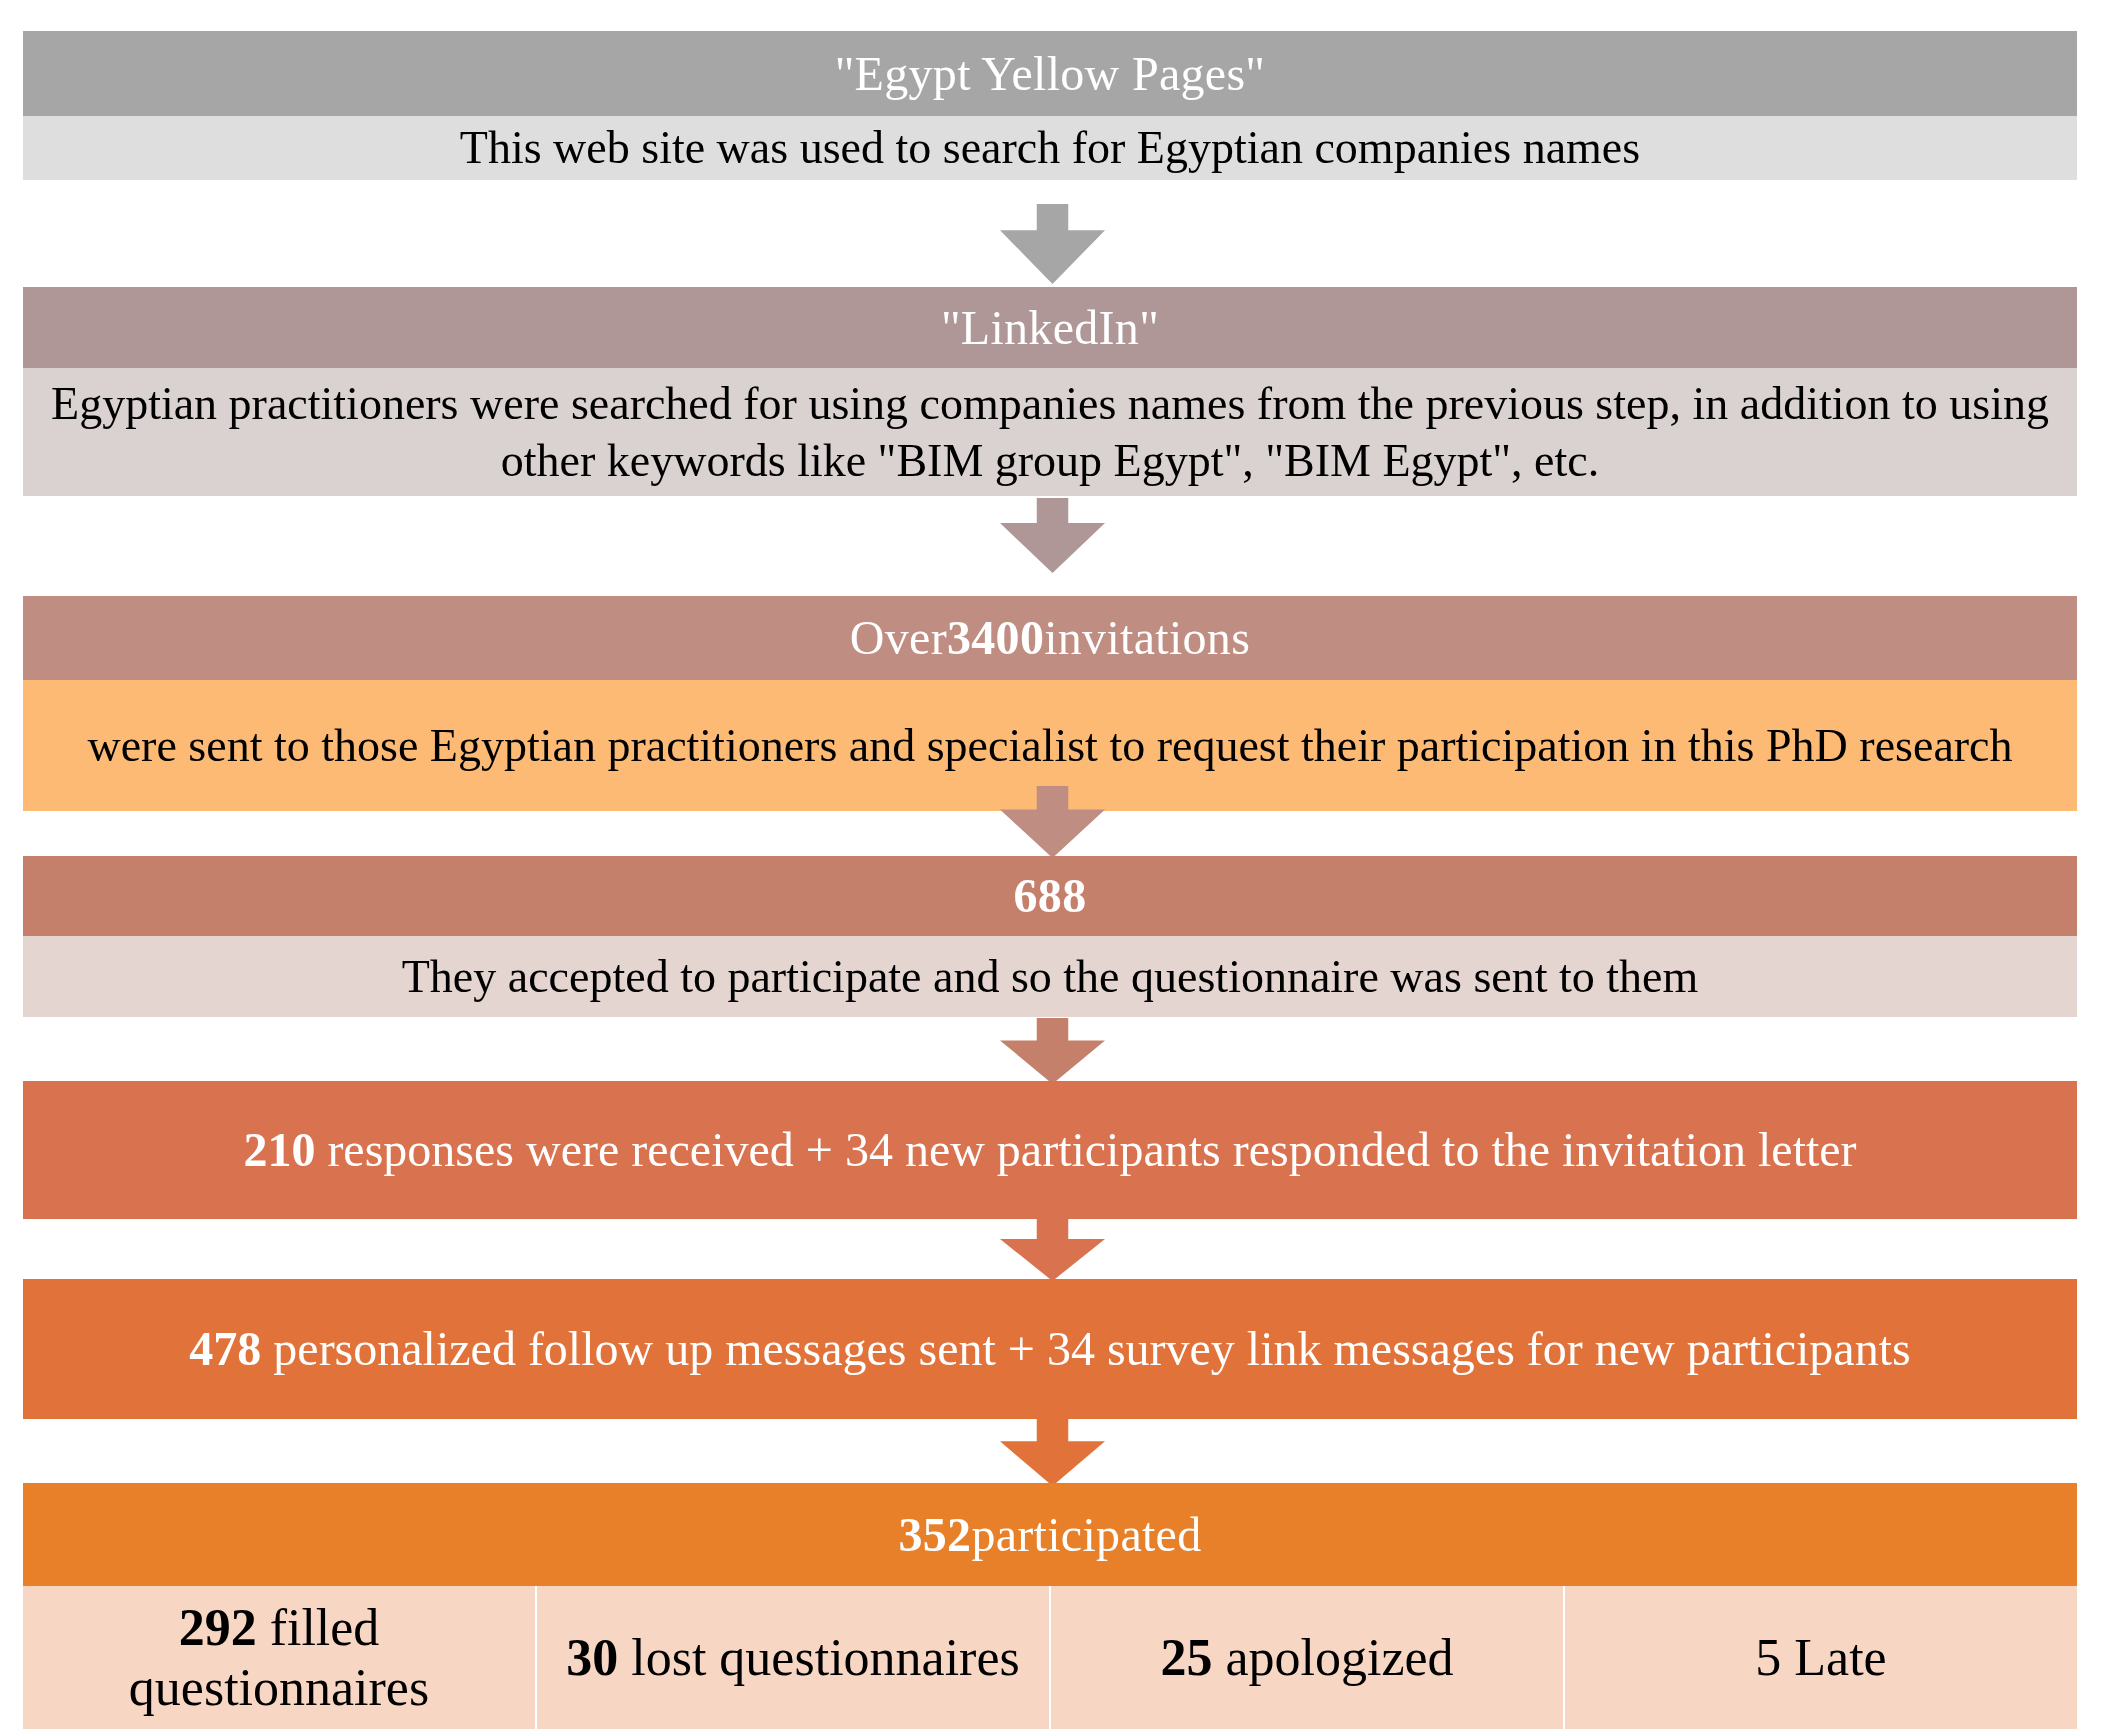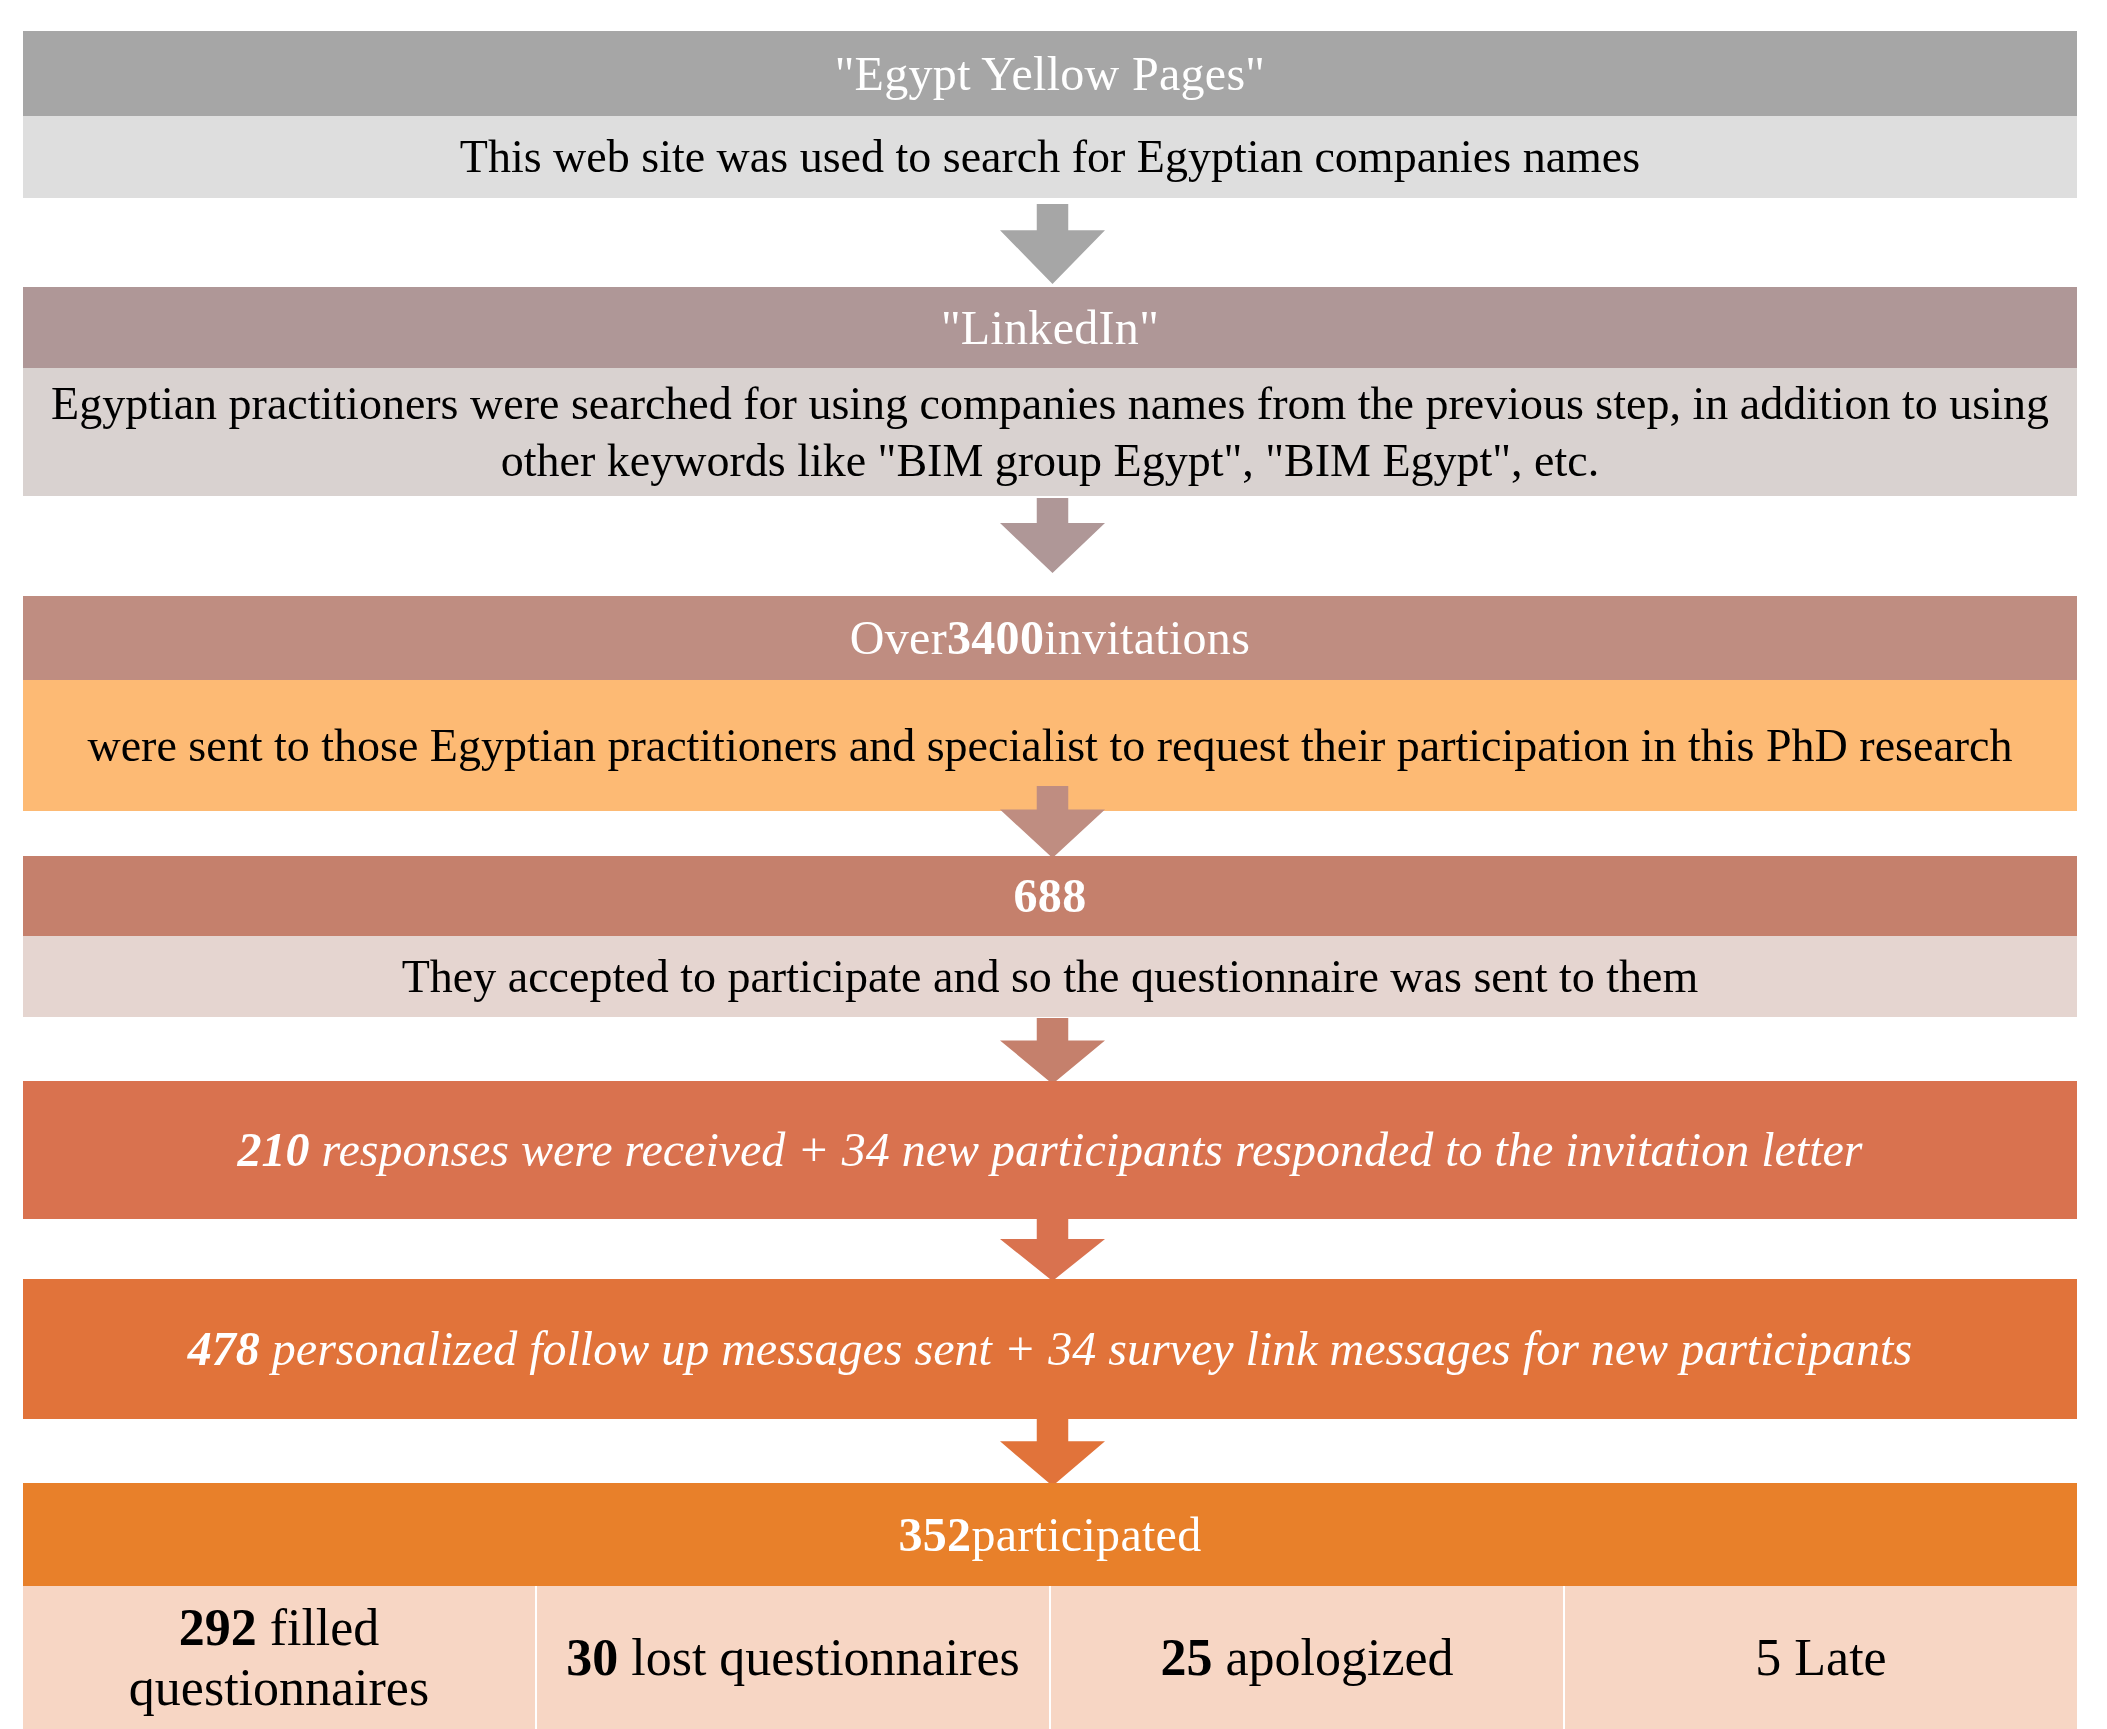--- a/index.html
+++ b/index.html
@@ -51,36 +51,35 @@
   .bsolo {
     text-align: center;
     color: #ffffff;
     font-size: 48px;
     line-height: 1.24;
     display: flex;
     align-items: center;
     justify-content: center;
     padding: 0 12px;
     box-sizing: border-box;
-    font-style: italic;
   }
   b, .bold { font-weight: bold; }
 
   
   .arrow {
     position: absolute;
     left: 1000px;
     width: 105px;
   }
   .arrow svg { display: block; width: 105px; height: 100%; }
 
   
   #blk1 { top: 31px; }
   #blk1 .bhead { height: 85px; background: #A6A6A6; }
-  #blk1 .bbody { height: 82px; background: #DEDEDE; }
+  #blk1 .bbody { height: 64px; background: #DEDEDE; }
 
   #arr1 { top: 204px; height: 80px; }
 
   #blk2 { top: 287px; }
   #blk2 .bhead { height: 81px; background: #AF9797; }
   #blk2 .bbody { height: 128px; background: #D9D2D0; }
 
   #arr2 { top: 498px; height: 75px; }
 
   #blk3 { top: 596px; }

